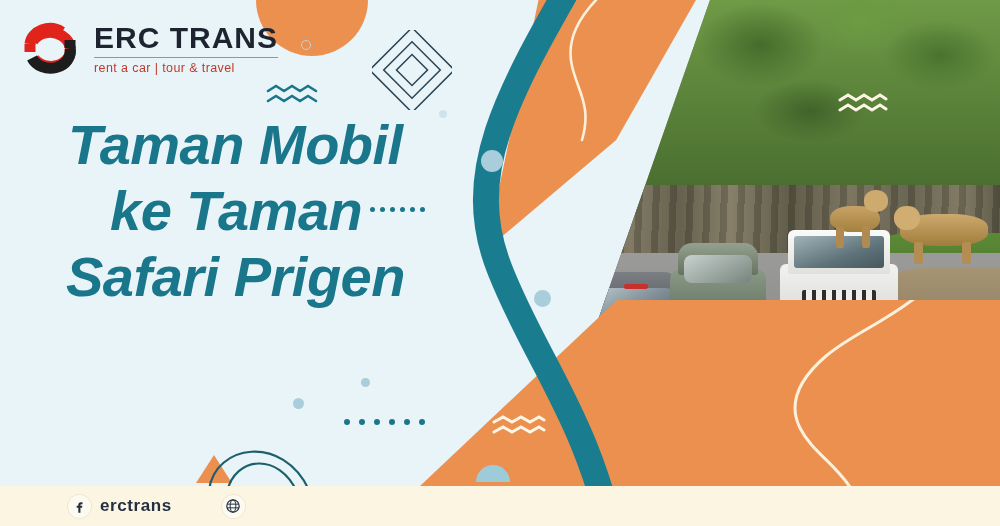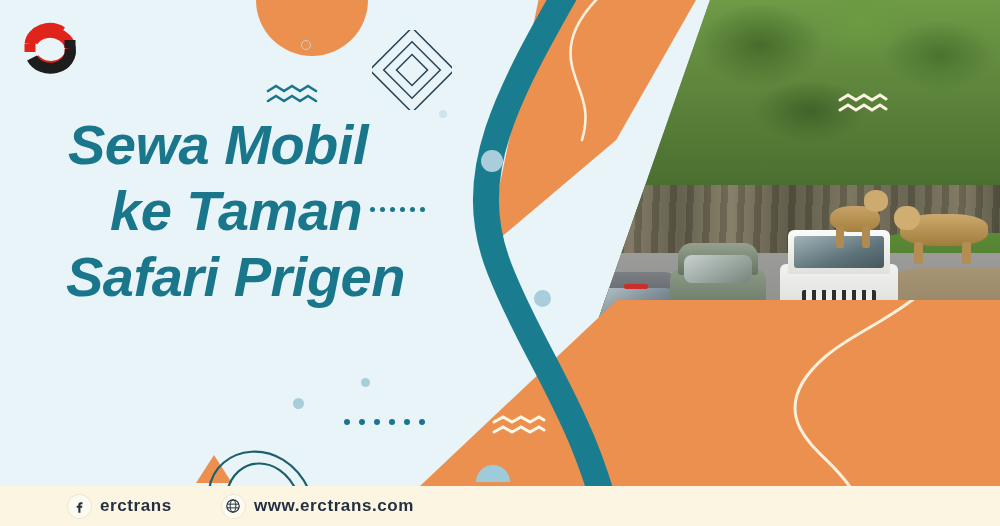--- a/index.html
+++ b/index.html
@@ -494,26 +494,28 @@
     <div class="logo-mark">
       <svg viewBox="0 0 64 54">
         <path d="M47 14 A20 17 0 1 0 50 31" stroke="#e0241c" stroke-width="11" fill="none" stroke-linecap="butt" transform="rotate(185 32 26)"></path>
         <path d="M14 36 A20 17 0 0 0 52 26" stroke="#1d1d1d" stroke-width="11" fill="none" stroke-linecap="butt"></path>
         <path d="M44 10 A20 17 0 0 0 12 22" stroke="#e0241c" stroke-width="11" fill="none" stroke-linecap="butt"></path>
         <path d="M12 22 L 12 30" stroke="#e0241c" stroke-width="11" stroke-linecap="butt"></path>
         <path d="M52 26 L 52 18" stroke="#1d1d1d" stroke-width="11" stroke-linecap="butt"></path>
       </svg>
     </div>
     <div class="logo-txt">
+      <div class="brand">ERC TRANS</div>
       <div class="brand-rule"></div>
+      <div class="tagline">rent a car | tour &amp; travel</div>
     </div>
   </div>
 
   <div class="headline">
-    <div class="hl l1">Sewa Mobil</div>
+    <div class="hl l1">Taman Mobil</div>
     <div class="hl-row">
       <div class="hl l2">ke Taman</div>
       <span class="dots-inline">
         <i></i>
           <i></i>
           <i></i>
           <i></i>
           <i></i>
           <i></i>
       </span>
@@ -588,18 +590,17 @@
     </div>
 
     <div class="f-item i4">
       <span class="f-icon">
         <svg width="16" height="16" viewBox="0 0 24 24">
           <circle cx="12" cy="12" r="9.3" fill="none" stroke="#243041" stroke-width="1.8"></circle>
           <ellipse cx="12" cy="12" rx="4.3" ry="9.3" fill="none" stroke="#243041" stroke-width="1.5"></ellipse>
           <path d="M3 9.2h18M3 14.8h18" stroke="#243041" stroke-width="1.5"></path>
         </svg>
       </span>
-      <span class="f-text">www.erctrans.com</span>
     </div>
 
   </div>
 
 </div>
 
 </body></html>

